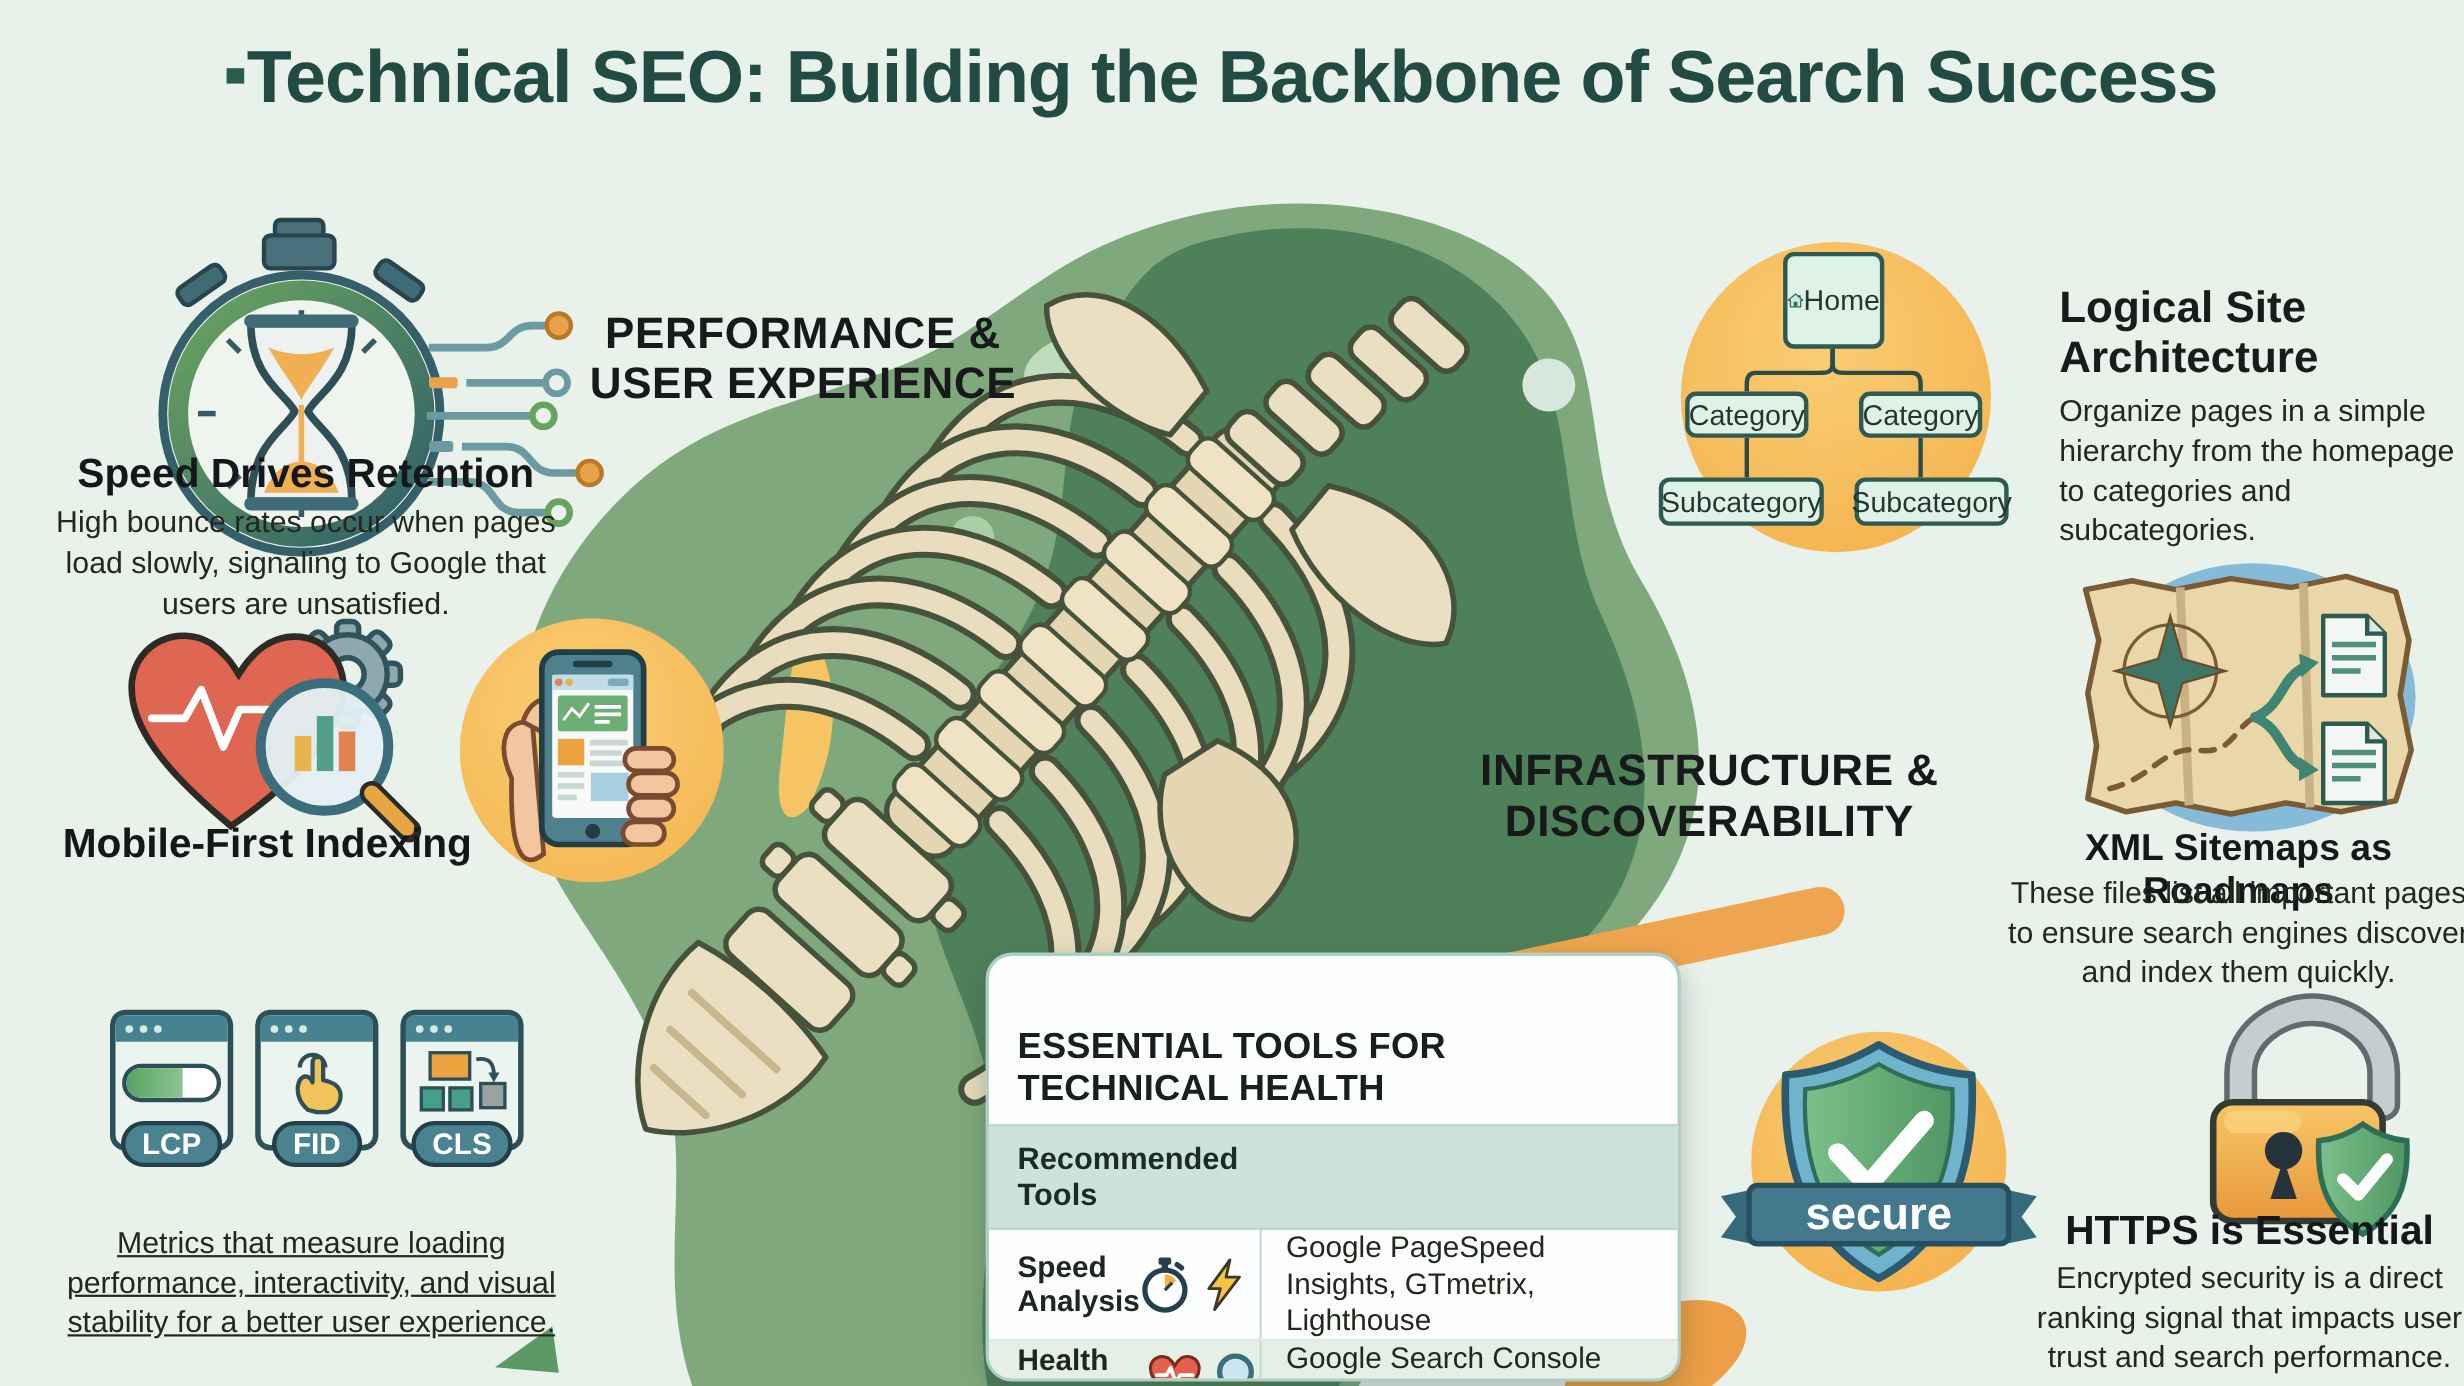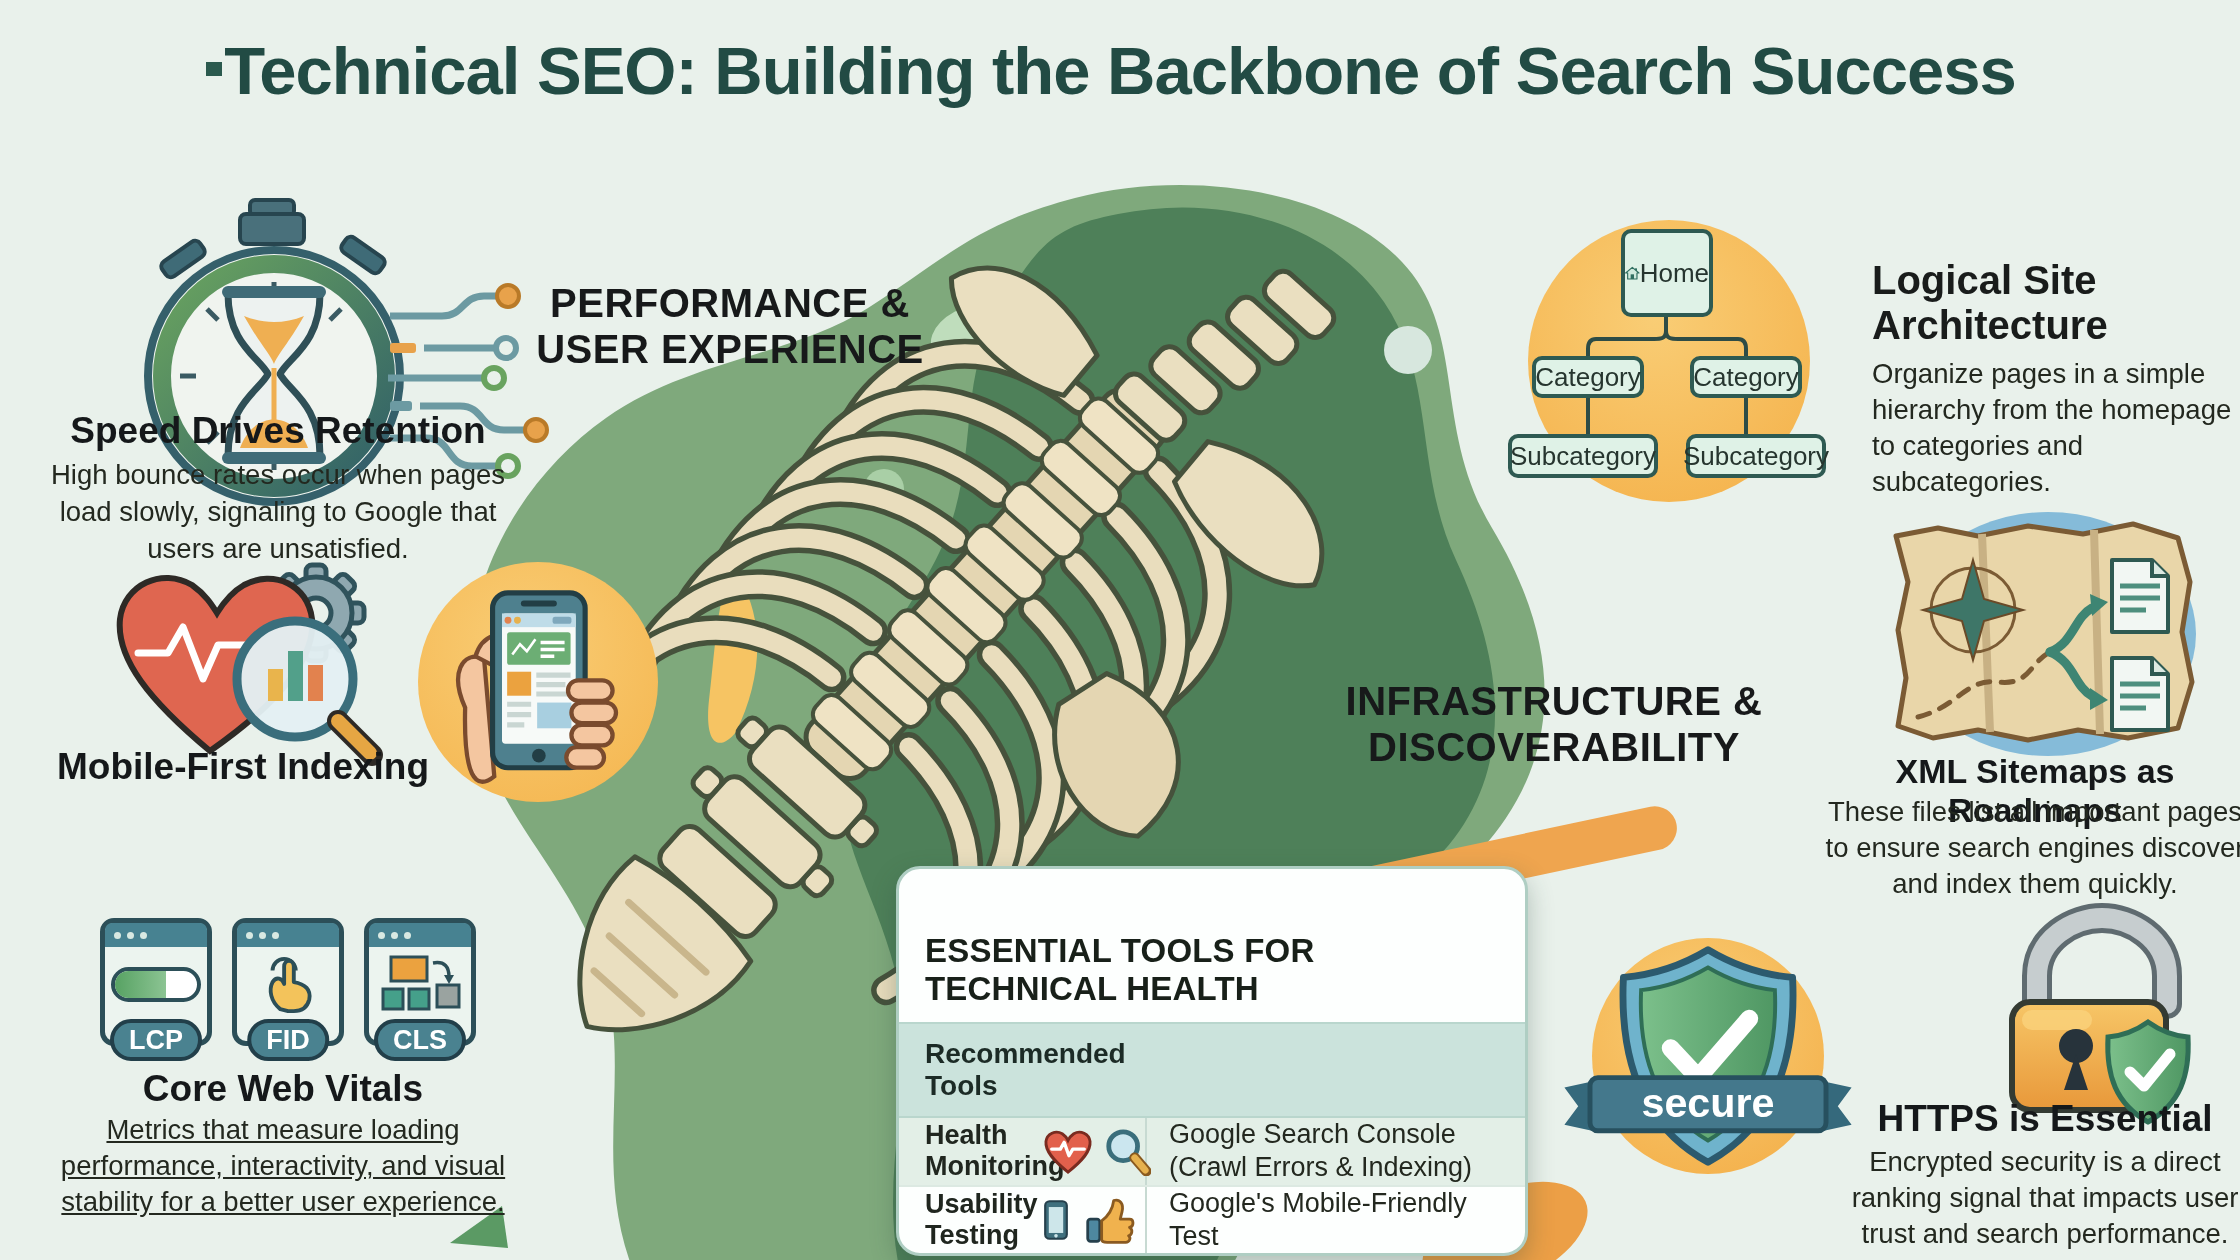--- a/index.html
+++ b/index.html
@@ -373,21 +373,20 @@
         <rect x="6" y="36" width="20" height="20" fill="#45A08A" stroke="#2C4F58" stroke-width="3"></rect>
         <rect x="32" y="36" width="20" height="20" fill="#45A08A" stroke="#2C4F58" stroke-width="3"></rect>
         <rect x="60" y="32" width="22" height="22" fill="#9AA3A0" stroke="#2C4F58" stroke-width="3"></rect>
         <path d="M 56,10 C 68,8 72,14 72,24" fill="none" stroke="#2C4F58" stroke-width="3.5"></path>
         <polygon points="67,22 77,22 72,31" fill="#2C4F58"></polygon>
       </svg>
     </div>
     <div class="cwv-badge">CLS</div>
   </div>
 
-  <div class="abs block-heading center cwv-heading">Core Web Vitals</div>
   <div class="abs block-body center cwv-body">Metrics that measure loading performance, interactivity, and visual stability for a better user experience.</div>
 
   <div class="abs tree">
     <div class="tree-circle"></div>
     <svg class="abs" style="left:0;top:0" width="400" height="300" viewBox="0 0 400 300">
       <g fill="none" stroke="#2E4C46" stroke-width="4">
         <path d="M 196,102 v 14 c 0,8 -6,8 -12,8 h -58 c -6,0 -8,4 -8,10 v 7"></path>
         <path d="M 196,102 v 14 c 0,8 6,8 12,8 h 60 c 6,0 8,4 8,10 v 7"></path>
         <path d="M 118,183 v 36"></path>
         <path d="M 276,183 v 36"></path>
@@ -442,20 +441,39 @@
 
   <div class="abs block-heading center https-heading">HTTPS is Essential</div>
   <div class="abs block-body center https-body">Encrypted security is a direct ranking signal that impacts user trust and search performance.</div>
 
   <div class="abs tools-card">
     <div class="tools-title">ESSENTIAL TOOLS FOR TECHNICAL HEALTH</div>
     <div class="tools-header">
       <div>Recommended Tools</div>
     </div>
 
+    <div class="tools-row">
+      <div class="cat-cell">
+        <div class="cat-label">Speed Analysis</div>
+        <div class="cat-icons">
+          <svg width="46" height="54" viewBox="0 0 48 56">
+            <rect x="18" y="2" width="12" height="7" rx="2" fill="#25404C"></rect>
+            <rect x="21" y="8" width="6" height="7" fill="#25404C"></rect>
+            <rect x="33" y="8" width="10" height="5" rx="2" fill="#25404C" transform="rotate(35 38 10)"></rect>
+            <circle cx="24" cy="33" r="19" fill="#FFFFFF" stroke="#25404C" stroke-width="5"></circle>
+            <path d="M 24,33 L 24,18 A 15,15 0 0 1 35,24 Z" fill="#F2B24F"></path>
+            <line x1="24" y1="33" x2="31" y2="26" stroke="#25404C" stroke-width="3"></line>
+          </svg>
+          <svg width="40" height="54" viewBox="0 0 46 56">
+            <polygon points="30,2 8,32 20,32 14,54 40,20 26,20" fill="#F5C542" stroke="#3A3A28" stroke-width="3" stroke-linejoin="round"></polygon>
+          </svg>
+        </div>
+      </div>
+      <div class="tools-cell">Google PageSpeed Insights, GTmetrix, Lighthouse</div>
+    </div>
 
     <div class="tools-row alt">
       <div class="cat-cell">
         <div class="cat-label">Health Monitoring</div>
         <div class="cat-icons">
           <svg width="50" height="46" viewBox="0 0 52 48">
             <path d="M 26,46 C 11,34 2,24 3,14 C 4,6 13,2 20,6 C 23,8 25,11 26,13 C 27,11 29,8 32,6
                      C 39,2 48,6 49,14 C 50,24 41,34 26,46 Z" fill="#E2604C" stroke="#7A2B20" stroke-width="3"></path>
             <polyline points="9,22 18,22 22,15 27,29 31,22 43,22" fill="none" stroke="#FFFFFF" stroke-width="3.5" stroke-linecap="round" stroke-linejoin="round"></polyline>
           </svg>

